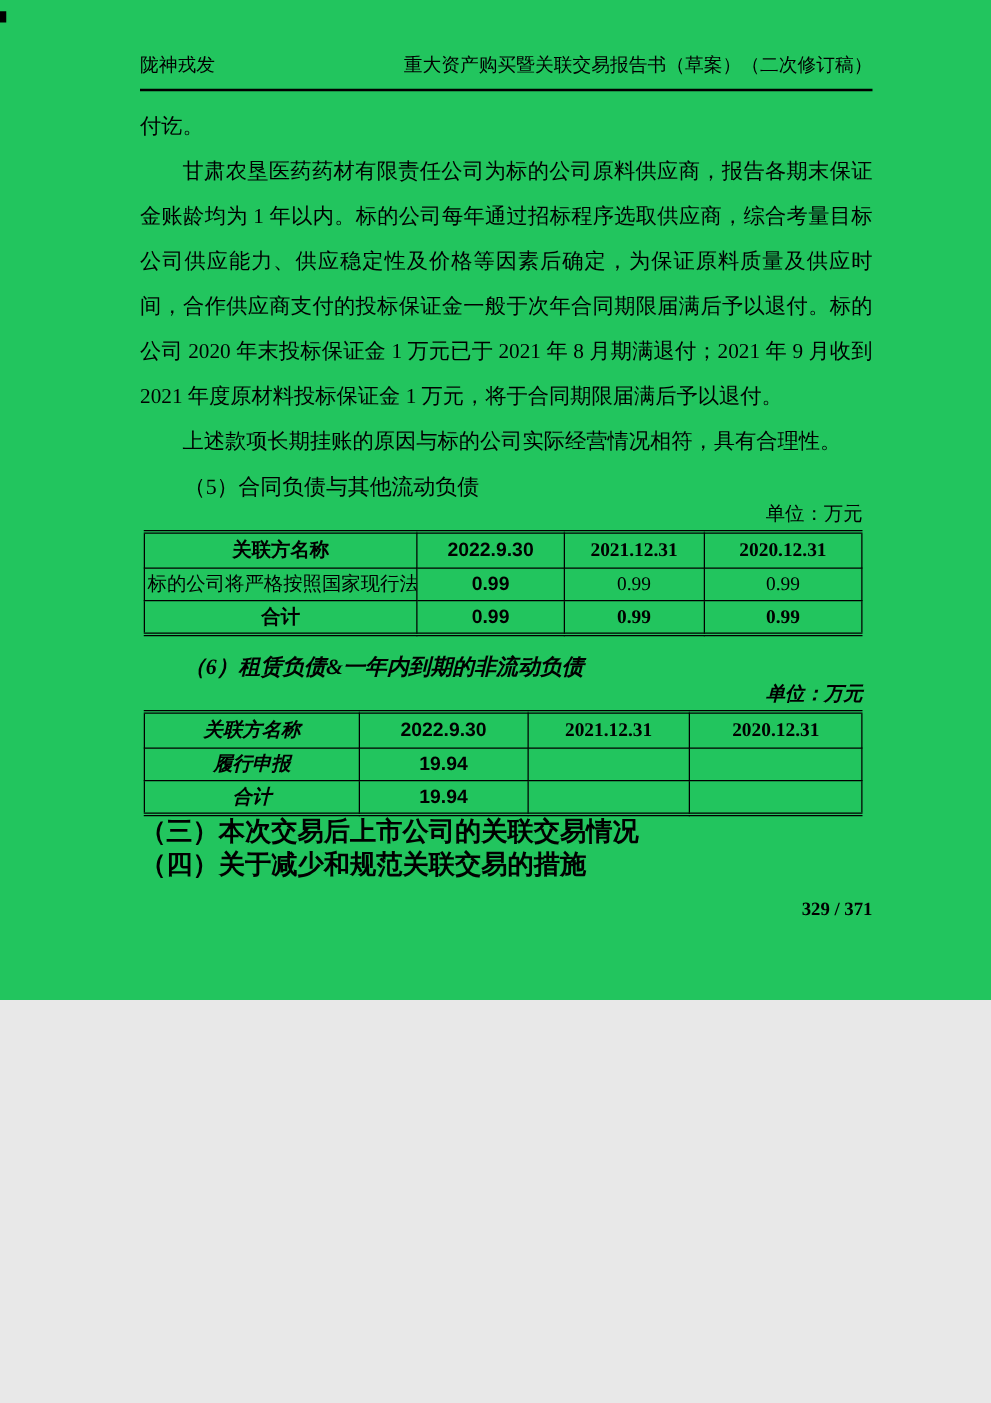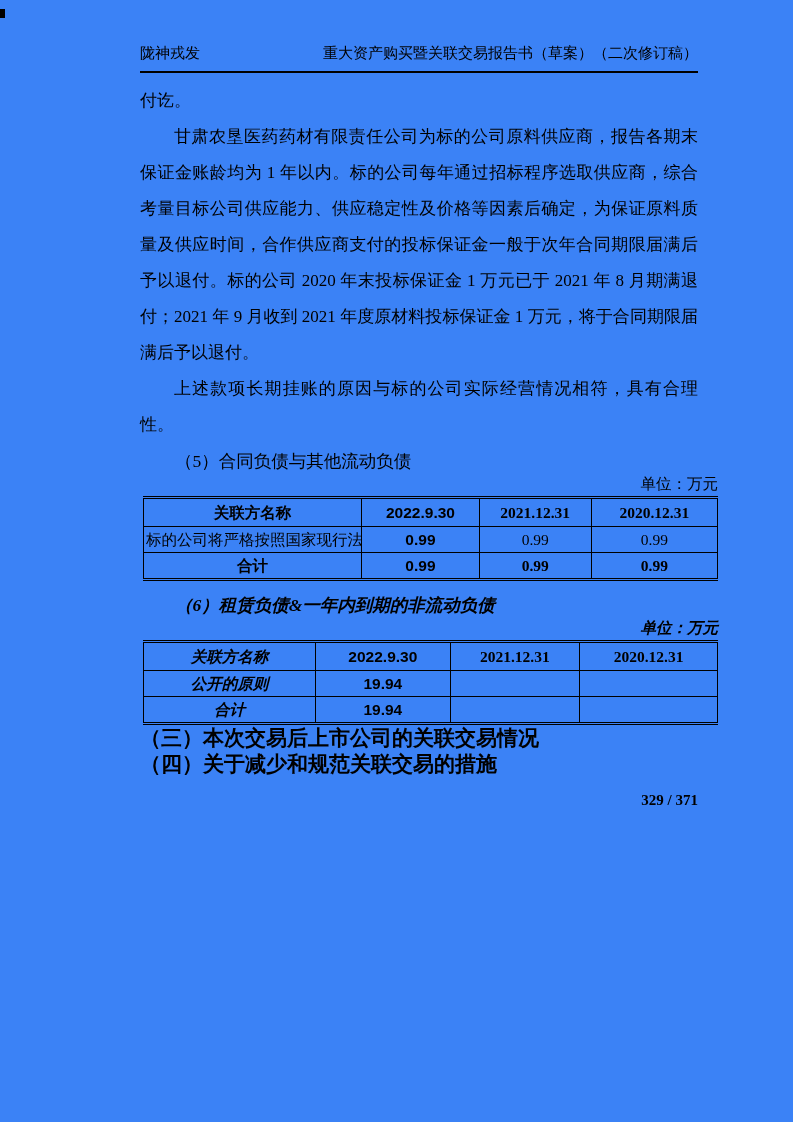--- a/index.html
+++ b/index.html
@@ -1,25 +1,24 @@
 <!DOCTYPE html>
 <html><head>
 <meta charset="utf-8">
 <style>
   html,body{margin:0;padding:0;background:#e8e8e8;}
   .page{
     position:relative;
-    width:793px;height:1122px;
+    width:793px;height:800px;
     margin:0 auto;
-    background:#3b82f6;
+    background:#22c55e;
     color:#000;
     font-family:"Liberation Serif","DejaVu Serif",serif;
     overflow:hidden;
     box-sizing:border-box;
-    padding-left:28px;
   }
   .scan-mark{position:absolute;left:0;top:9px;width:5px;height:9px;background:#000;}
   .content{padding:0 95px 0 112px;box-sizing:border-box;}
 
   
   .header{
     display:flex;justify-content:space-between;align-items:flex-end;
     padding-top:44px;padding-bottom:8px;border-bottom:2px solid #000;
     font-size:15px;line-height:19px;
   }
@@ -134,21 +133,21 @@
       <thead>
         <tr>
           <th class="cjk">关联方名称</th>
           <th class="sansb">2022.9.30</th>
           <th class="serb">2021.12.31</th>
           <th class="serb">2020.12.31</th>
         </tr>
       </thead>
       <tbody>
         <tr>
-          <td class="name cjk">公开的原则</td>
+          <td class="name cjk">履行申报</td>
           <td class="num sansb">19.94</td>
           <td class="num"></td>
           <td class="num"></td>
         </tr>
         <tr class="total">
           <td class="name cjk">合计</td>
           <td class="num sansb">19.94</td>
           <td class="num"></td>
           <td class="num"></td>
         </tr>

